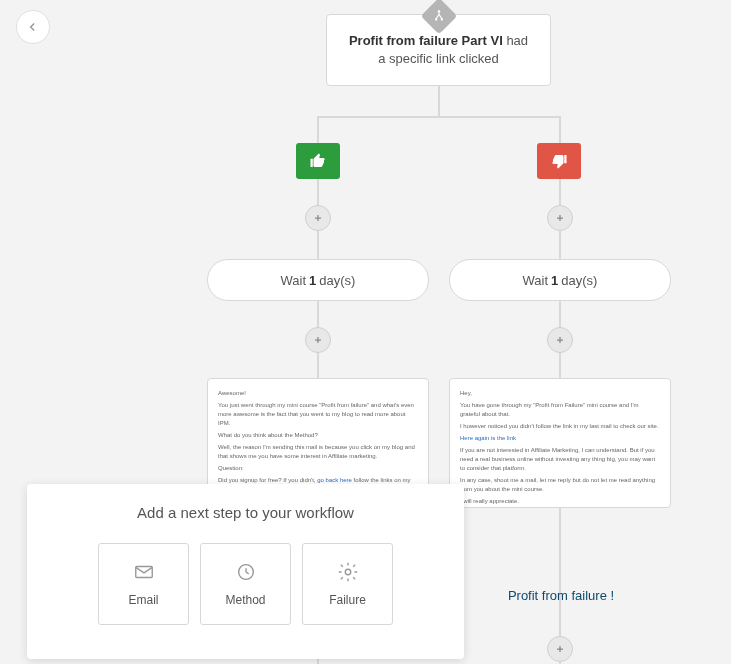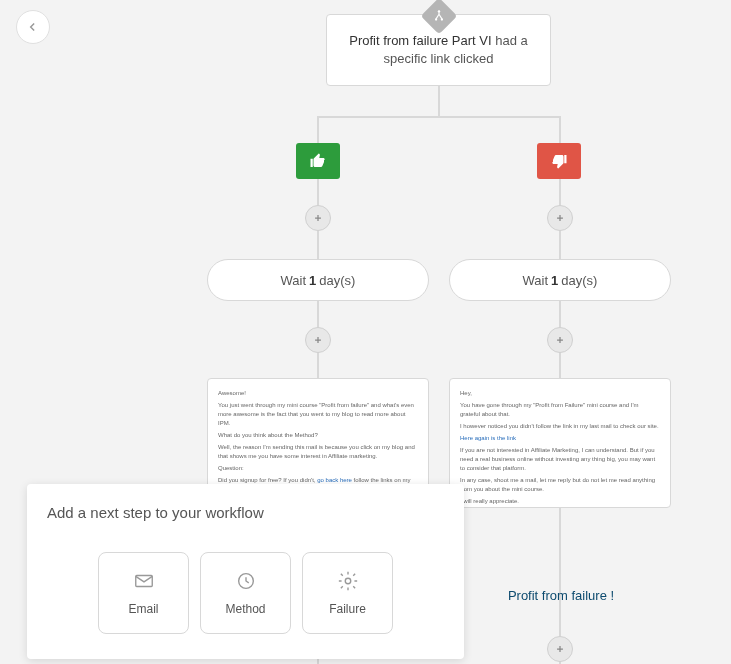--- a/index.html
+++ b/index.html
@@ -2,39 +2,39 @@
 <html><head>
 <meta charset="utf-8">
 <style>
 *{box-sizing:border-box;margin:0;padding:0;font-family:Arial,Helvetica,sans-serif}
 body{background:#f3f3f3;width:731px;height:664px;overflow:hidden;position:relative}
 .back-btn{position:absolute;top:10px;left:16px;width:34px;height:34px;border-radius:50%;background:#fff;border:1px solid #e0e0e0;display:flex;align-items:center;justify-content:center;cursor:pointer;z-index:10}
 .back-btn svg{width:14px;height:14px}
 .canvas{position:absolute;top:0;left:0;width:100%;height:100%}
 .line{position:absolute;background:#d8d8d8}
 .condition-box{position:absolute;top:14px;left:326px;width:225px;height:72px;background:#fff;border:1px solid #d8d8d8;border-radius:4px;display:flex;align-items:center;justify-content:center;text-align:center;padding:8px 20px;font-size:13px;color:#555;line-height:1.4}
-.condition-box b{font-weight:400;color:#333}
+.condition-box b{font-weight:700;color:#333}
 .diamond{position:absolute;top:-12px;left:50%;transform:translateX(-50%);width:26px;height:26px;background:#b5b5b5;border-radius:4px;transform:translateX(-50%) rotate(45deg);display:flex;align-items:center;justify-content:center}
 .diamond svg{transform:rotate(-45deg);width:14px;height:14px}
 .badge{position:absolute;width:44px;height:36px;border-radius:3px;display:flex;align-items:center;justify-content:center}
 .badge-yes{background:#2d9c3c;top:143px;left:296px}
 .badge-no{background:#e05546;top:143px;left:537px}
 .badge svg{width:18px;height:18px}
 .plus{position:absolute;width:26px;height:26px;border-radius:50%;background:#e8e8e8;border:1px solid #d0d0d0;display:flex;align-items:center;justify-content:center;cursor:pointer}
 .plus svg{width:10px;height:10px}
 .wait-pill{position:absolute;width:222px;height:42px;background:#fff;border:1px solid #d8d8d8;border-radius:22px;display:flex;align-items:center;justify-content:center;font-size:13px;color:#555}
 .wait-pill b{font-weight:700;color:#333;margin:0 3px}
 .email-card{position:absolute;width:222px;background:#fff;border:1px solid #d8d8d8;border-radius:4px;padding:10px;font-size:6px;color:#666;line-height:1.5;overflow:hidden}
 .email-card .ln{margin-bottom:3px}
 .email-card .lk{color:#2a6ebb}
 .email-title{position:absolute;font-size:13px;color:#0c4a6e;text-align:center}
 .popup{position:absolute;bottom:5px;left:27px;width:437px;height:175px;background:#fff;border-radius:4px;box-shadow:0 2px 10px rgba(0,0,0,.12);padding:20px;z-index:20}
-.popup-title{font-size:15px;color:#555;text-align:left;margin-bottom:31px}
+.popup-title{font-size:15px;color:#555;text-align:center;margin-bottom:22px}
 .popup-grid{display:flex;gap:11px;justify-content:center}
-.step-opt{width:91px;height:82px;border:1px solid #d8d8d8;border-radius:8px;display:flex;flex-direction:column;align-items:center;justify-content:center;gap:10px;cursor:pointer;background:#fff}
+.step-opt{width:91px;height:82px;border:1px solid #d8d8d8;border-radius:3px;display:flex;flex-direction:column;align-items:center;justify-content:center;gap:10px;cursor:pointer;background:#fff}
 .step-opt svg{width:22px;height:22px}
 .step-opt span{font-size:12px;color:#555}
 </style>
 </head>
 <body>
 
 <div class="back-btn">
   <svg viewBox="0 0 24 24">
       <path fill="none" stroke="#999" stroke-width="2.5" d="M14 6l-6 6 6 6"></path>
     </svg>

